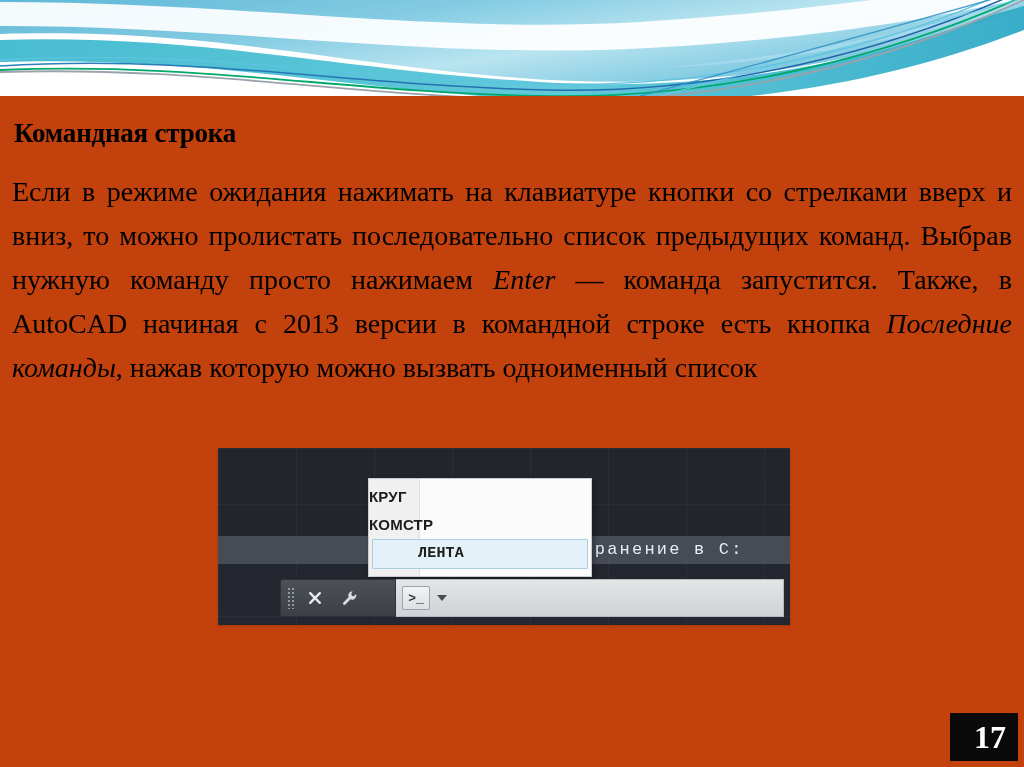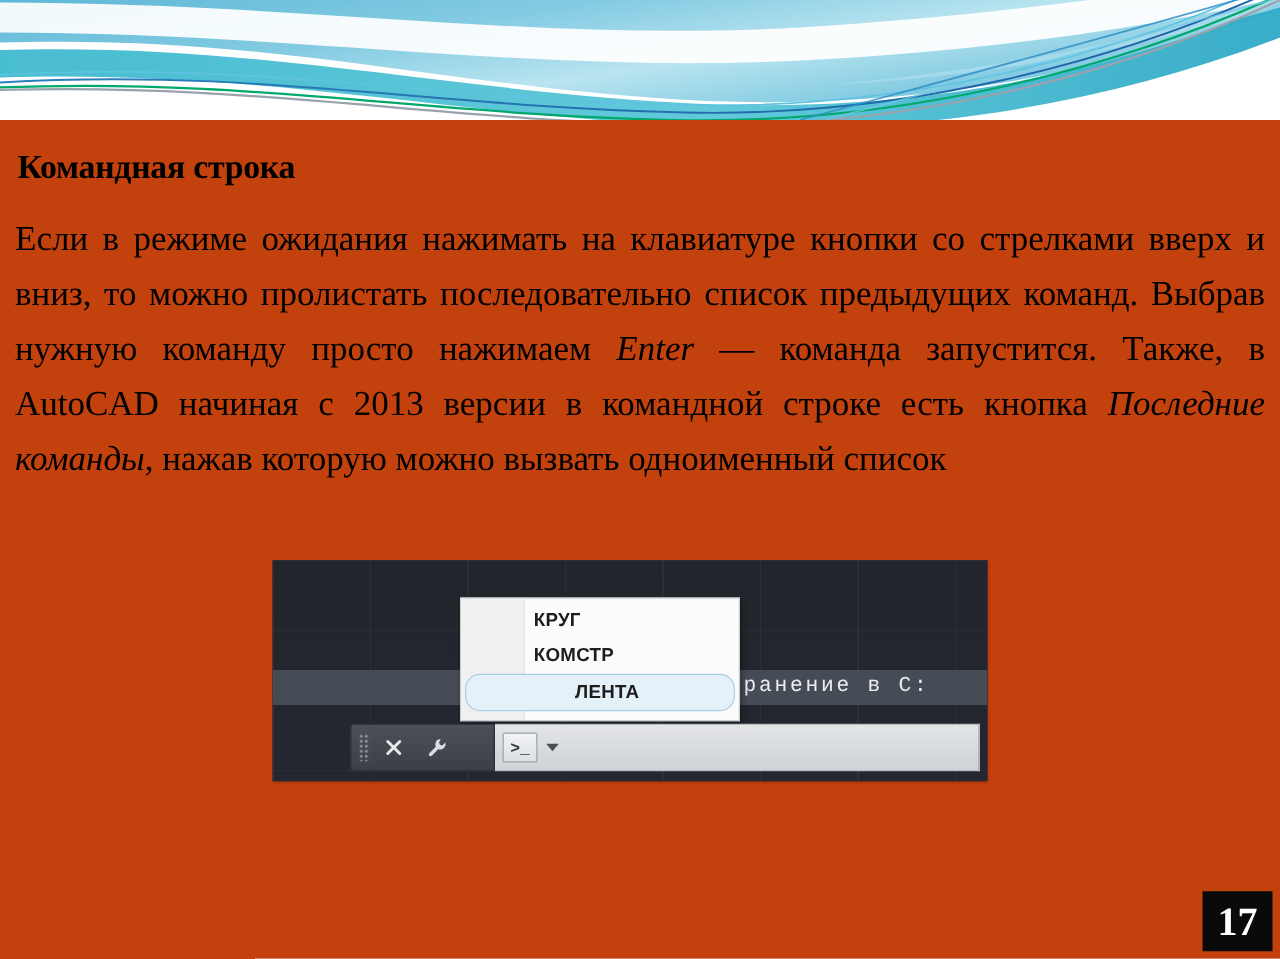--- a/index.html
+++ b/index.html
@@ -122,37 +122,37 @@
     top: 0;
     bottom: 0;
     width: 50px;
     background: #f0f0f0;
     border-right: 1px solid #e2e2e2;
   }
   .dd-item {
     position: relative;
     height: 28px;
     line-height: 28px;
-    padding-left: 58px;
     font-family: "Liberation Sans", sans-serif;
     font-size: 15px;
     font-weight: bold;
     color: #1d1d1d;
     letter-spacing: 0.2px;
     z-index: 2;
     box-sizing: border-box;
   }
   .dd-item.selected {
     background: #e4f1f8;
     border: 1px solid #a9cfe4;
     margin: 0 3px;
-    padding-left: 87px;
+    padding-left: 45px;
     height: 30px;
     line-height: 28px;
-    border-radius: 12px;
+    border-radius: 1px;
+    font-family: Liberation Mono, monospace;
   }
 
   
   .cmd-bar {
     position: absolute;
     left: 62px;
     bottom: 8px;
     right: 6px;
     height: 38px;
     display: flex;
@@ -237,20 +237,21 @@
     width: 56px;
     height: 48px;
     background: #0a0a0a;
     color: #ffffff;
     font-family: "Liberation Serif", serif;
     font-size: 32px;
     font-weight: bold;
     display: flex;
     align-items: center;
     justify-content: center;
+    padding-left: 12px;
   }
 </style>
 </head>
 <body>
 
 <div class="slide">
 
   <div class="header-deco">
     <svg width="1024" height="96" viewBox="0 0 1024 96" xmlns="http://www.w3.org/2000/svg">
       <defs>

